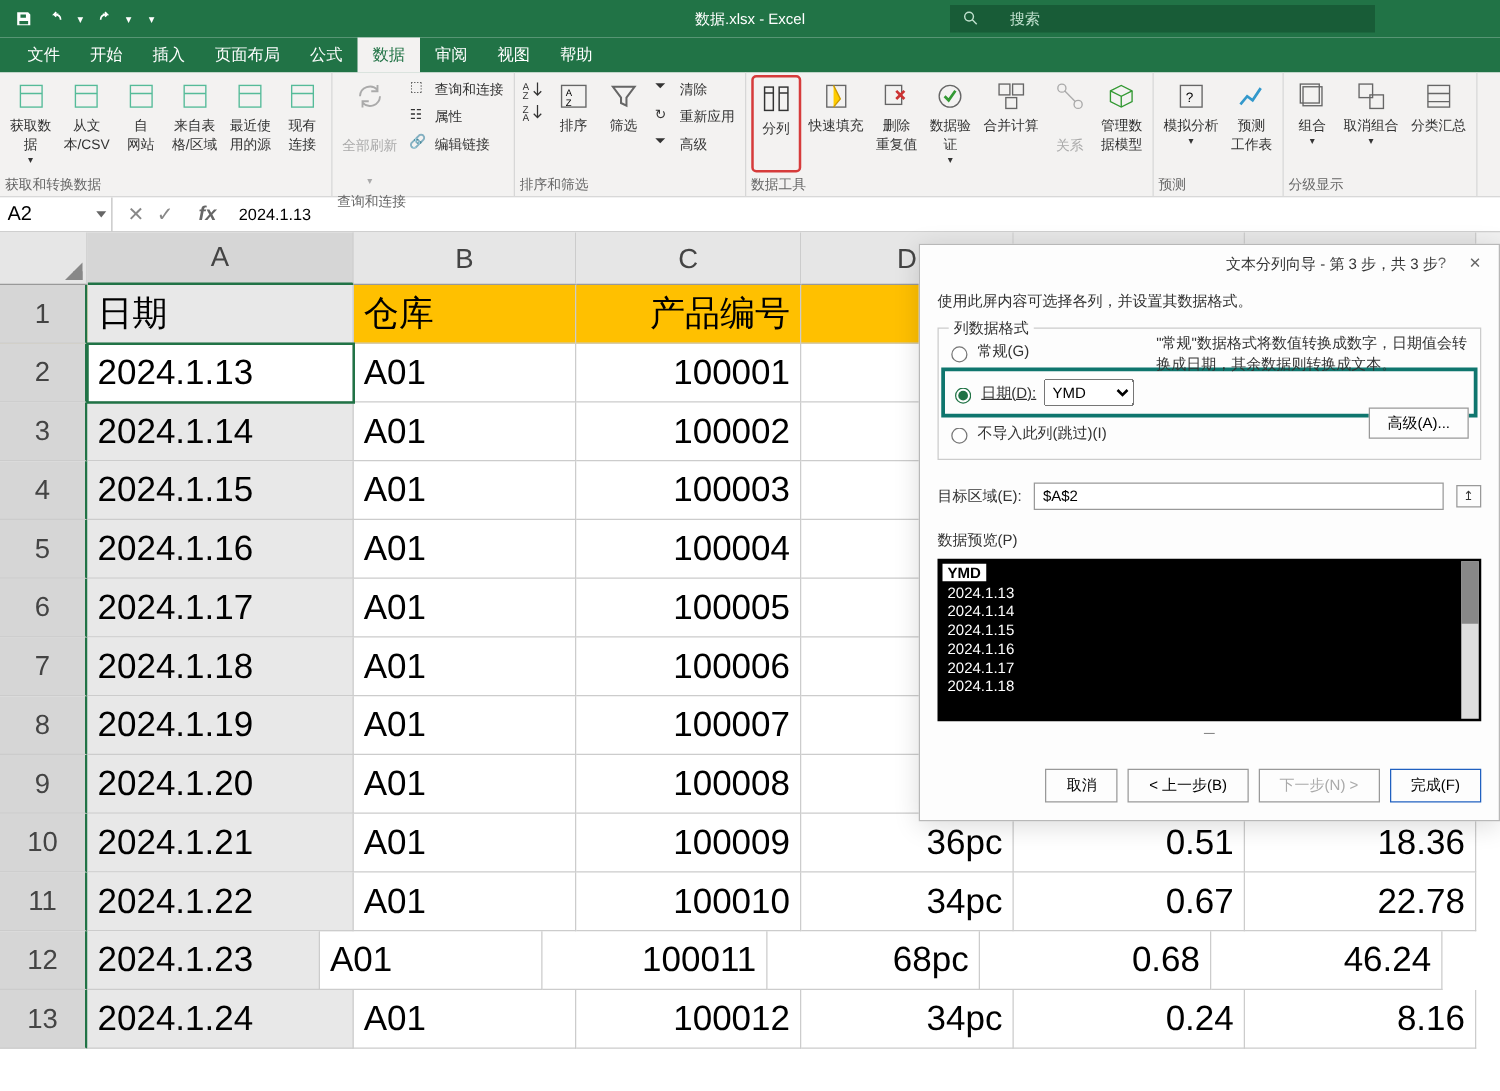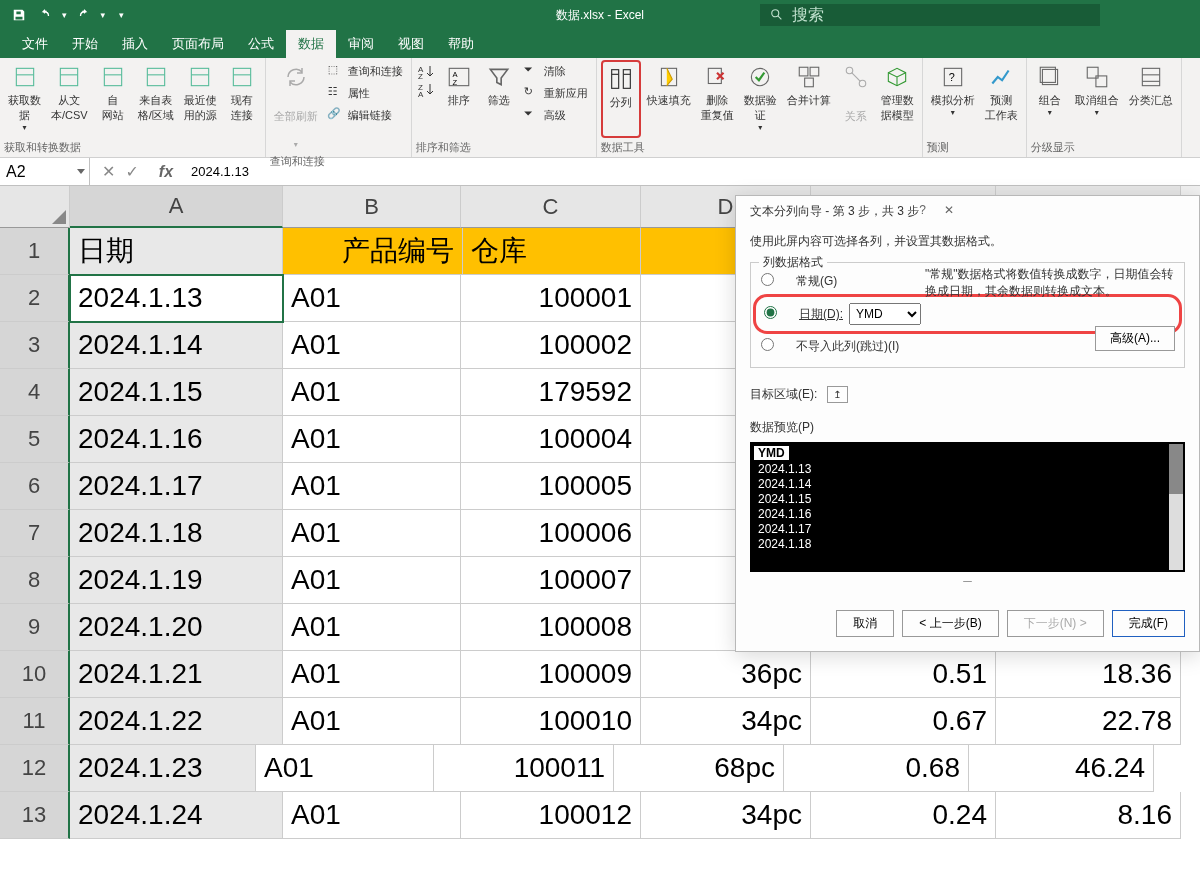--- a/index.html
+++ b/index.html
@@ -4,21 +4,21 @@
 <style>
 * { margin: 0; padding: 0; box-sizing: border-box; font-family: "Microsoft YaHei", "Segoe UI", sans-serif; }
 body { background: #fff; width: 1200px; height: 873px; overflow: hidden; position: relative; }
 
 
 .titlebar { background: #217346; height: 30px; display: flex; align-items: center; color: #fff; font-size: 12px; }
 .titlebar .qat { display: flex; align-items: center; gap: 8px; padding: 0 10px; }
 .titlebar .qat-icon { width: 18px; height: 18px; display: flex; align-items: center; justify-content: center; cursor: pointer; }
 .titlebar .title { position: absolute; left: 50%; transform: translateX(-50%); }
 .titlebar .searchbox { background: #185c37; display: flex; align-items: center; height: 22px; position: absolute; right: 100px; width: 340px; padding: 0 10px; }
-.titlebar .searchbox input { background: transparent; border: none; color: #eab308; font-size: 16px; flex: 1; outline: none; margin-left: 8px; }
+.titlebar .searchbox input { background: transparent; border: none; color: #eab308; font-size: 12px; flex: 1; outline: none; margin-left: 24px; }
 .titlebar .searchbox input::placeholder { color: #bfe0cd; }
 
 
 .tabs { background: #217346; height: 28px; display: flex; align-items: flex-end; padding-left: 10px; }
 .tab { color: #fff; padding: 5px 12px; font-size: 13px; cursor: pointer; }
 .tab.active { background: #f3f2f1; color: #217346; font-weight: 500; }
 
 
 .ribbon { background: #f3f2f1; height: 100px; border-bottom: 1px solid #d0d0d0; display: flex; }
 .ribgroup { display: flex; flex-direction: column; border-right: 1px solid #d7d7d7; padding: 2px 4px 0 4px; }
@@ -53,30 +53,30 @@
 .rowhead { width: 70px; border-right: 1px solid #999; border-bottom: 1px solid #ccc; display: flex; align-items: center; justify-content: center; font-size: 22px; color: #444; background: #e6e6e6; }
 .rowhead.sel { background: #d6d6d6; border-right: 2px solid #217346; }
 .cell { border-right: 1px solid #ccc; border-bottom: 1px solid #ccc; display: flex; align-items: center; padding: 0 8px; font-size: 28px; color: #000; }
 .cell.r { justify-content: flex-end; }
 .datarow.head .cell { font-weight: normal; }
 .selcol { background: #e8e8e8; }
 .selcol.active { background: #fff; outline: 2px solid #217346; outline-offset: -1px; z-index: 2; position: relative; }
 
 
 .dialog { position: absolute; right: 0; top: 195px; width: 465px; background: #fdfdfd; border: 1px solid #b8b8b8; box-shadow: 0 4px 20px rgba(0,0,0,0.15); }
-.dlg-title { display: flex; justify-content: flex-start; padding: 7px 14px; font-size: 12px; color: #333; }
+.dlg-title { display: flex; justify-content: flex-end; padding: 7px 14px; font-size: 12px; color: #333; }
 .dlg-title .tbuttons { display: flex; gap: 18px; color: #666; }
 .dlg-body { padding: 6px 14px 12px 14px; font-size: 12px; color: #333; }
 .dlg-body .desc { margin-bottom: 12px; }
 .fieldset { border: 1px solid #ccc; padding: 10px 10px 12px 10px; position: relative; }
 .fieldset .legend { position: absolute; top: -9px; left: 8px; background: #fdfdfd; padding: 0 4px; font-size: 12px; }
 .radios { display: flex; flex-direction: column; gap: 10px; }
-.radio { display: flex; align-items: flex-start; gap: 22px; }
+.radio { display: flex; align-items: flex-end; gap: 8px; }
 .radio input { accent-color: #217346; }
-.dateopt { border: 3px solid #ef4444; border-radius: 14px; padding: 6px 8px; margin: -6px -8px; display: flex; align-items: center; gap: 6px; }
+.dateopt { border: 3px solid #0f766e; border-radius: 0; padding: 6px 8px; margin: -6px -8px; display: flex; align-items: center; gap: 6px; }
 .dateopt select { width: 72px; font-size: 12px; padding: 2px; }
 .hint { font-size: 12px; color: #333; position: absolute; right: 14px; top: 70px; width: 260px; }
 .advbtn { position: absolute; right: 24px; top: 130px; }
 .dlg-body button { font-size: 12px; padding: 3px 14px; background: #fdfdfd; border: 1px solid #999; cursor: pointer; }
 .destrow { margin-top: 18px; display: flex; align-items: center; gap: 10px; }
 .destrow input { flex: 1; border: 1px solid #999; padding: 3px 6px; font-size: 12px; }
 .preview { margin-top: 16px; }
 .previewbox { margin-top: 6px; background: #000; color: #fff; font-family: monospace; font-size: 12px; padding: 4px; height: 130px; position: relative; }
 .previewbox .phead { background: #fff; color: #000; padding: 0 4px; display: inline-block; font-weight: bold; margin-bottom: 2px; }
 .previewbox .pline { padding: 0 4px; line-height: 15px; }
@@ -441,22 +441,22 @@
       <div class="colhead" style="width: 178px;">B</div>
       <div class="colhead" style="width: 180px;">C</div>
       <div class="colhead" style="width: 170px;">D</div>
       <div class="colhead" style="width: 185px;">E</div>
       <div class="colhead" style="width: 185px;">F</div>
     </div>
   <div id="gridrows">
       <div class="datarow head">
         <div class="rowhead sel">1</div>
         <div class="cell selcol" style="width:213px">日期</div>
+        <div class="cell" style="width:178px">仓库</div>
         <div class="cell r" style="width:180px">产品编号</div>
-        <div class="cell" style="width:178px">仓库</div>
         <div class="cell r" style="width:170px">数量</div>
         <div class="cell r" style="width:185px"></div>
         <div class="cell r" style="width:185px"></div>
       </div>
       <div class="datarow">
         <div class="rowhead sel">2</div>
         <div class="cell selcol active" style="width:213px">2024.1.13</div>
         <div class="cell" style="width:178px">A01</div>
         <div class="cell r" style="width:180px">100001</div>
         <div class="cell r" style="width:170px"></div>
@@ -469,21 +469,21 @@
         <div class="cell" style="width:178px">A01</div>
         <div class="cell r" style="width:180px">100002</div>
         <div class="cell r" style="width:170px"></div>
         <div class="cell r" style="width:185px"></div>
         <div class="cell r" style="width:185px"></div>
       </div>
       <div class="datarow">
         <div class="rowhead sel">4</div>
         <div class="cell selcol" style="width:213px">2024.1.15</div>
         <div class="cell" style="width:178px">A01</div>
-        <div class="cell r" style="width:180px">179592</div>
+        <div class="cell r" style="width:180px">100003</div>
         <div class="cell r" style="width:170px"></div>
         <div class="cell r" style="width:185px"></div>
         <div class="cell r" style="width:185px"></div>
       </div>
       <div class="datarow">
         <div class="rowhead sel">5</div>
         <div class="cell selcol" style="width:213px">2024.1.16</div>
         <div class="cell" style="width:178px">A01</div>
         <div class="cell r" style="width:180px">100004</div>
         <div class="cell r" style="width:170px"></div>
@@ -592,20 +592,21 @@
         <label class="radio">
             <input type="radio" name="fmt" style="">
             <span>不导入此列(跳过)(I)</span>
           </label>
       </div>
     </div>
     <div class="hint">"常规"数据格式将数值转换成数字，日期值会转换成日期，其余数据则转换成文本。</div>
     <button class="advbtn">高级(A)...</button>
     <div class="destrow">
       <span>目标区域(E):</span>
+      <input value="$A$2" style="">
       <span style="border:1px solid #999;padding:2px 5px;font-size:10px">↥</span>
     </div>
     <div class="preview">
       <span>数据预览(P)</span>
       <div class="previewbox">
         <div class="phead">YMD</div>
         <div id="plines">
             <div class="pline">2024.1.13</div>
             <div class="pline">2024.1.14</div>
             <div class="pline">2024.1.15</div>

